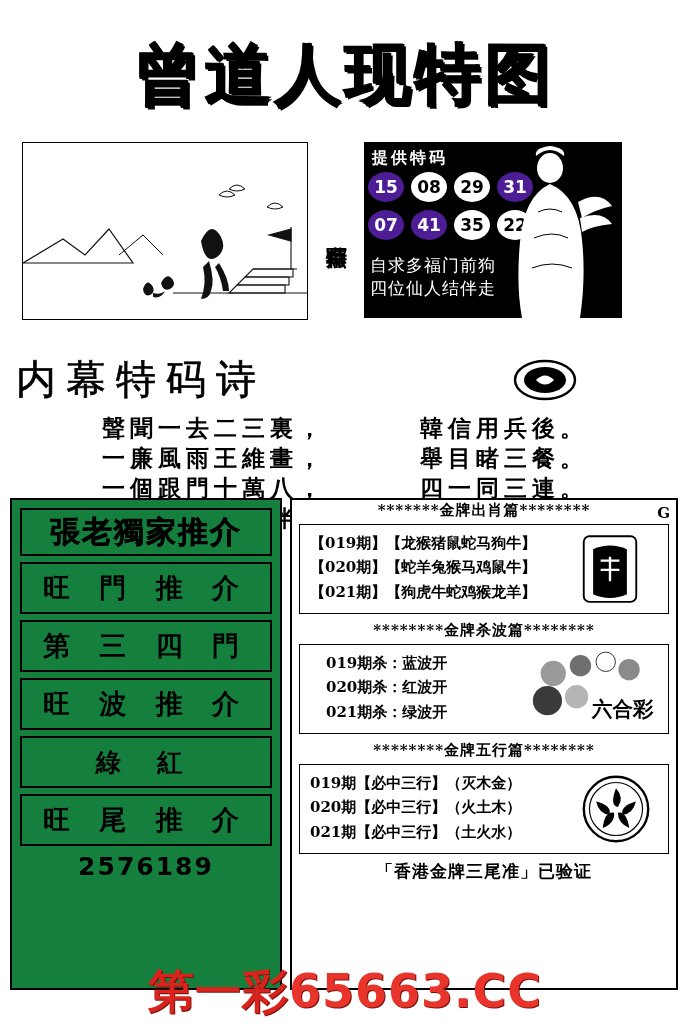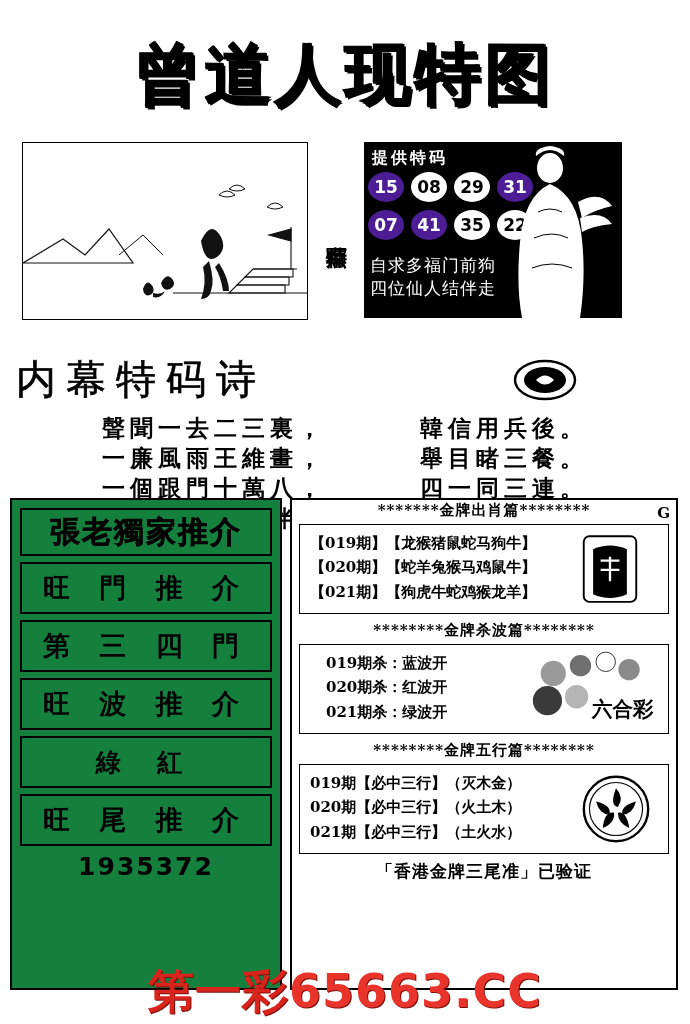--- a/index.html
+++ b/index.html
@@ -300,21 +300,21 @@
     </div>
   </div>
 
   <div class="left-panel">
     <div class="lp-title">張老獨家推介</div>
     <div class="lp-row">旺 門 推 介</div>
     <div class="lp-row">第 三 四 門</div>
     <div class="lp-row">旺 波 推 介</div>
     <div class="lp-row small">綠 紅</div>
     <div class="lp-row">旺 尾 推 介</div>
-    <div class="lp-foot">1935372</div>
+    <div class="lp-foot">2576189</div>
   </div>
 
   <div class="right-panel">
     <div class="corner-g">G</div>
 
     <div class="rp-band">*******金牌出肖篇********</div>
     <div class="rp-box">
       <div class="rp-lines">
         <div>【019期】【龙猴猪鼠蛇马狗牛】</div>
         <div>【020期】【蛇羊兔猴马鸡鼠牛】</div>

